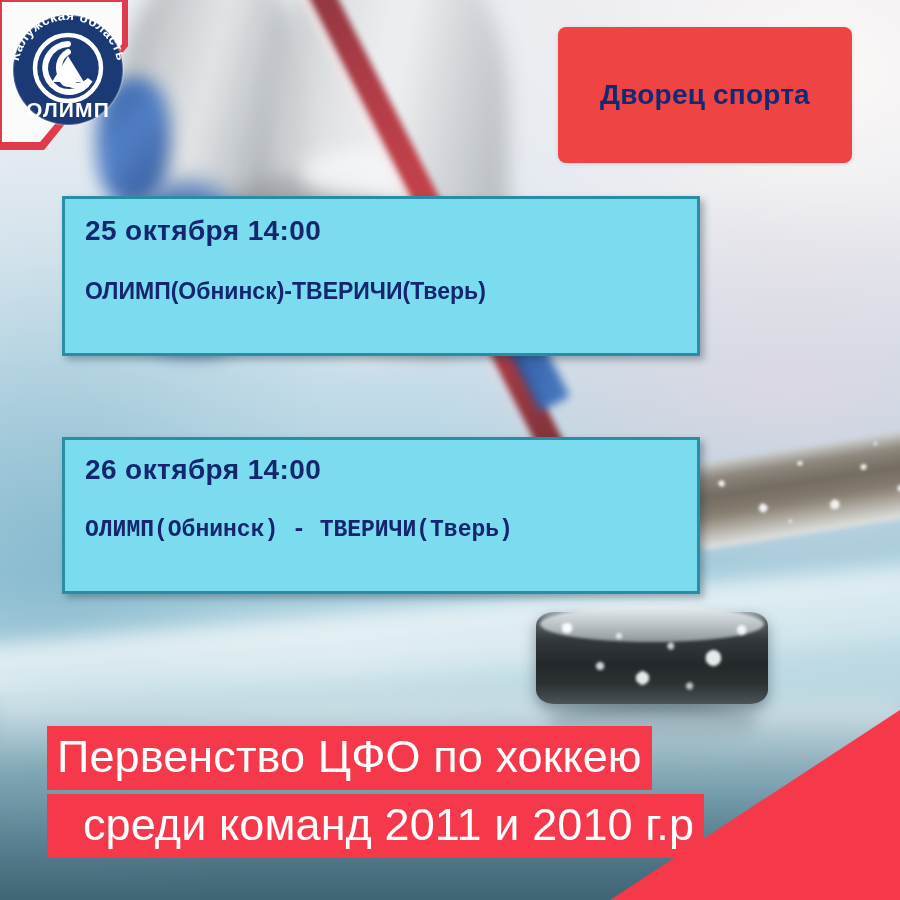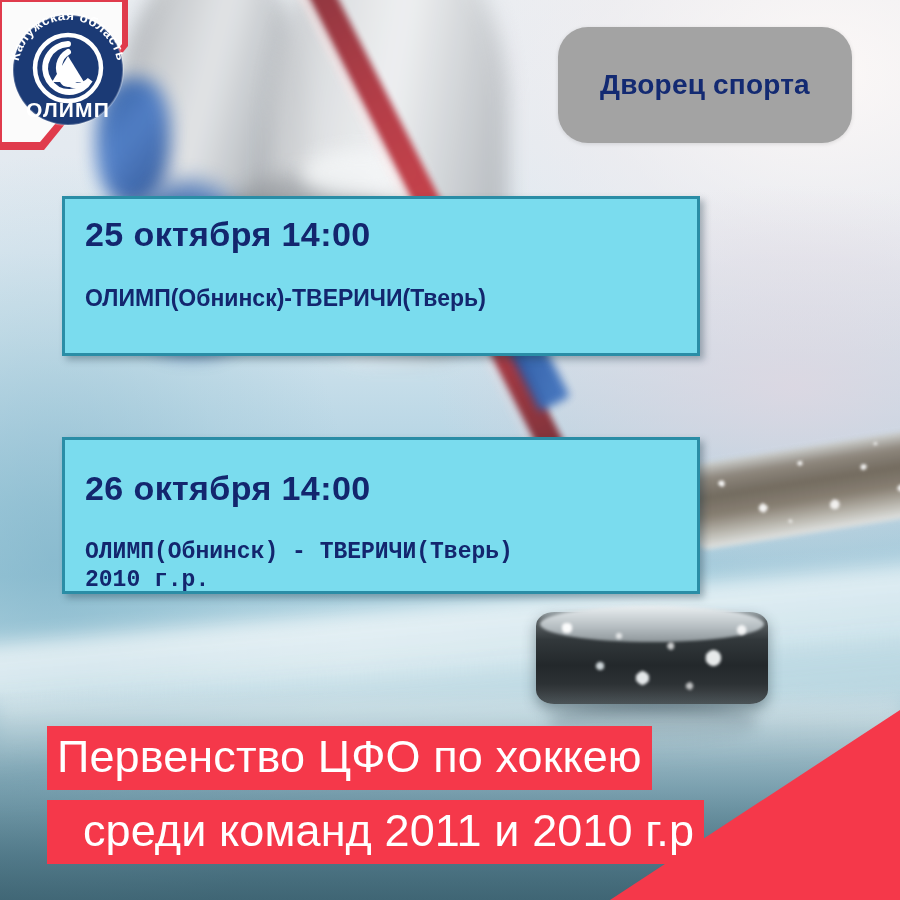--- a/index.html
+++ b/index.html
@@ -272,23 +272,23 @@
     width: 136px; height: 175px;
     z-index: 20;
   }
   .logo-badge svg { display: block; }
   .logo-arc-text, .logo-bottom-text { fill: #ffffff; }
 
   
   .venue-badge {
     position: absolute;
     left: 558px; top: 27px;
-    width: 294px; height: 116px;
-    background: #a3a3a3;
-    border-radius: 30px;
+    width: 294px; height: 136px;
+    background: #ef4444;
+    border-radius: 8px;
     display: flex;
     flex-direction: column;
     align-items: center;
     justify-content: center;
     z-index: 15;
     box-shadow: 0 1px 4px rgba(0,0,0,.12);
   }
   .venue-line {
     color: #132a72;
     font-weight: bold;
@@ -308,52 +308,52 @@
     box-shadow: 4px 4px 7px rgba(25,55,70,.35);
     box-sizing: border-box;
     z-index: 14;
   }
   #card-0 { top: 196px; height: 160px; }
   #card-1 { top: 437px; height: 157px; }
 
   .card-date {
     color: #13266e;
     font-weight: bold;
-    font-size: 34px;
+    font-size: 28px;
     letter-spacing: .4px;
     margin: 16px 0 0 20px;
   }
   .card-teams {
     color: #13266e;
     font-weight: bold;
     font-size: 23px;
     line-height: 1.22;
     margin: 30px 6px 0 20px;
   }
-  #card-1 .card-date { margin-top: 29px; }
+  #card-1 .card-date { margin-top: 14px; }
   #card-1 .card-teams { margin-top: 30px; font-family: Liberation Mono, monospace; }
 
   
   .banner {
     position: absolute;
     left: 47px; top: 726px;
     z-index: 14;
     text-align: right;
   }
   .banner-line {
     display: table;
     background: #f5384a;
     color: #ffffff;
     font-size: 45px;
     line-height: 1.24;
     padding: 3px 10px 5px 10px;
     white-space: nowrap;
     letter-spacing: .1px;
   }
-  .banner-line + .banner-line { margin-top: 10px; padding-left: 36px; }
+  .banner-line + .banner-line { margin-top: 4px; padding-left: 36px; }
 
   
   .corner-triangle {
     position: absolute;
     right: 0; bottom: 0;
     width: 290px; height: 190px;
     background: #f5384a;
     clip-path: polygon(100% 0%, 100% 100%, 0% 100%);
     z-index: 13;
   }
@@ -431,21 +431,20 @@
     <div class="card-date">25 октября 14:00</div>
     <div class="card-teams">
       <div>ОЛИМП(Обнинск)-ТВЕРИЧИ(Тверь)</div>
     </div>
   </div>
 
   <div class="match-card" id="card-1">
     <div class="card-date">26 октября 14:00</div>
     <div class="card-teams">
       <div>ОЛИМП(Обнинск) - ТВЕРИЧИ(Тверь)</div>
-      <div>2010 г.р.</div>
     </div>
   </div>
 
   <div class="banner">
     <div class="banner-line">Первенство ЦФО по хоккею</div>
     <div class="banner-line">среди команд 2011 и 2010 г.р</div>
   </div>
 
   <div class="corner-triangle"></div>
 

